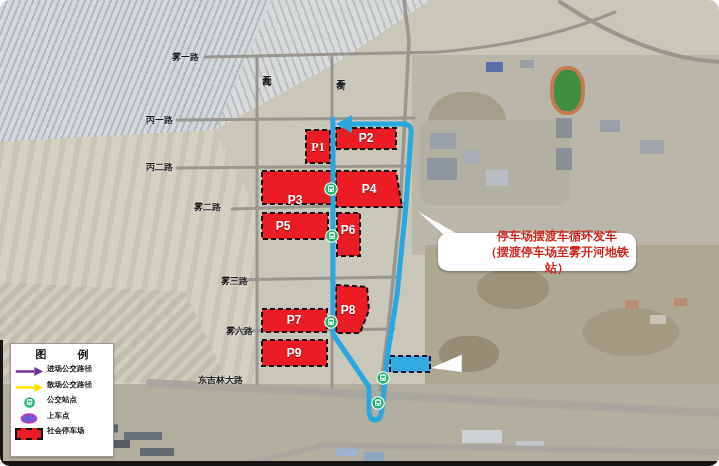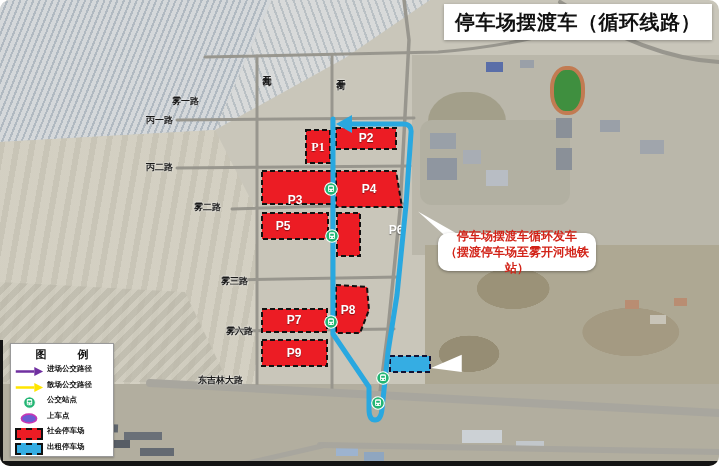--- a/index.html
+++ b/index.html
@@ -119,21 +119,21 @@
       <path d="M332,56 L332,392"></path>
       <path d="M404,0 L409,40 L400,210 L388,330 L380,392" stroke-width="3.5"></path>
     </g>
     <g stroke="#a8a69e" fill="none" stroke-linecap="round">
       <path d="M150,383 L719,413" stroke-width="8"></path>
       <path d="M320,445 L719,452" stroke-width="6"></path>
       <path d="M322,446 L235,466" stroke-width="5"></path>
     </g>
   </svg>
 
-  <div class="roadlabel" style="left:172px;top:51px;margin-top:44px;">雾一路</div>
+  <div class="roadlabel" style="left:172px;top:51px;">雾一路</div>
   <div class="roadlabel vert" style="left:260px;top:68px;">开九街</div>
   <div class="roadlabel vert" style="left:334px;top:72px;">开十街</div>
   <div class="roadlabel" style="left:146px;top:114px;">丙一路</div>
   <div class="roadlabel" style="left:146px;top:161px;">丙二路</div>
   <div class="roadlabel" style="left:194px;top:201px;">雾二路</div>
   <div class="roadlabel" style="left:221px;top:275px;">雾三路</div>
   <div class="roadlabel" style="left:226px;top:325px;">雾六路</div>
   <div class="roadlabel" style="left:198px;top:374px;">东吉林大路</div>
 
   <svg class="layer" width="719" height="466" viewBox="0 0 719 466">
@@ -149,21 +149,21 @@
       <polygon points="262,340 327,340 327,366 262,366"></polygon>
     </g>
     <polygon points="390,356 430,356 430,372 390,372" fill="#35ADE3" stroke="#113" stroke-width="2" stroke-dasharray="5 3"></polygon>
   </svg>
 
   <div class="lotlabel" style="left:318px;top:147px;font-family:Liberation Serif, serif;">P1</div>
   <div class="lotlabel" style="left:366px;top:138px;">P2</div>
   <div class="lotlabel" style="left:295px;top:200px;">P3</div>
   <div class="lotlabel" style="left:369px;top:189px;">P4</div>
   <div class="lotlabel" style="left:283px;top:226px;">P5</div>
-  <div class="lotlabel" style="left:348px;top:230px;margin-left:48px;">P6</div>
+  <div class="lotlabel" style="left:348px;top:230px;">P6</div>
   <div class="lotlabel" style="left:294px;top:320px;">P7</div>
   <div class="lotlabel" style="left:348px;top:310px;">P8</div>
   <div class="lotlabel" style="left:294px;top:353px;">P9</div>
 
   <svg class="layer" width="719" height="466" viewBox="0 0 719 466">
     <path d="M333,119 L333,334 L369,387 L369,409 Q369,420 375,420 Q381,420 382,409 L388,352 L397,295 L406,205 L411,133 Q412,124 403,124 L350,124" fill="none" stroke="#29A8E0" stroke-width="5" stroke-linejoin="round" stroke-linecap="round"></path>
     <polygon points="336,124 352,115 352,133" fill="#29A8E0"></polygon>
   </svg>
 
   <div class="busstop" style="left:331px;top:189px;">
@@ -206,30 +206,27 @@
     <svg width="14" height="14" viewBox="0 0 20 20">
         <circle cx="10" cy="10" r="9" fill="#22B573" stroke="#fff" stroke-width="1.6"></circle>
         <rect x="5.8" y="4.8" width="8.4" height="9.6" rx="2" fill="#fff"></rect>
         <rect x="7.3" y="6.8" width="5.4" height="2.8" rx="0.6" fill="#22B573"></rect>
         <circle cx="7.9" cy="12.2" r="1" fill="#22B573"></circle>
         <circle cx="12.1" cy="12.2" r="1" fill="#22B573"></circle>
       </svg>
   </div>
 
   <div class="pointer" style="left:418px;top:209px;width:44px;height:30px;clip-path:polygon(0% 8%,62% 90%,98% 90%);"></div>
-  <div class="callout" style="left:438px;top:233px;width:158px;height:38px;">
+  <div class="callout" style="left:438px;top:233px;width:158px;height:38px;padding-left:40px;">
     <div>停车场摆渡车循环发车</div>
     <div>（摆渡停车场至雾开河地铁站）</div>
   </div>
 
   <div class="pointer" style="left:431px;top:354px;width:32px;height:18px;clip-path:polygon(0% 78%,96% 4%,96% 100%);"></div>
 
-  <div class="titlebox">
-    <div class="t">停车场摆渡车（循环线路）</div>
-  </div>
 
   <div class="legend">
     <div class="ltitle">图　例</div>
     <div class="lrow">
       <span class="ic">
         <svg width="30" height="11" viewBox="0 0 34 12">
             <line x1="2" y1="6" x2="23" y2="6" stroke="#7030A0" stroke-width="3"></line>
             <polygon points="23,1 33,6 23,11" fill="#7030A0"></polygon>
           </svg>
       </span>
@@ -263,23 +260,17 @@
           </svg>
       </span>
       <span class="lt">上车点</span>
     </div>
     <div class="lrow">
       <span class="ic">
           <span class="swatch" style="background:#EC1C24;"></span>
         </span>
       <span class="lt">社会停车场</span>
     </div>
-    <div class="lrow">
-      <span class="ic">
-          <span class="swatch" style="background:#35ADE3;"></span>
-        </span>
-      <span class="lt">出租停车场</span>
-    </div>
   </div>
 
   <div class="frame-left"></div>
   <div class="frame-bottom"></div>
 </div>
 
 </body></html>

